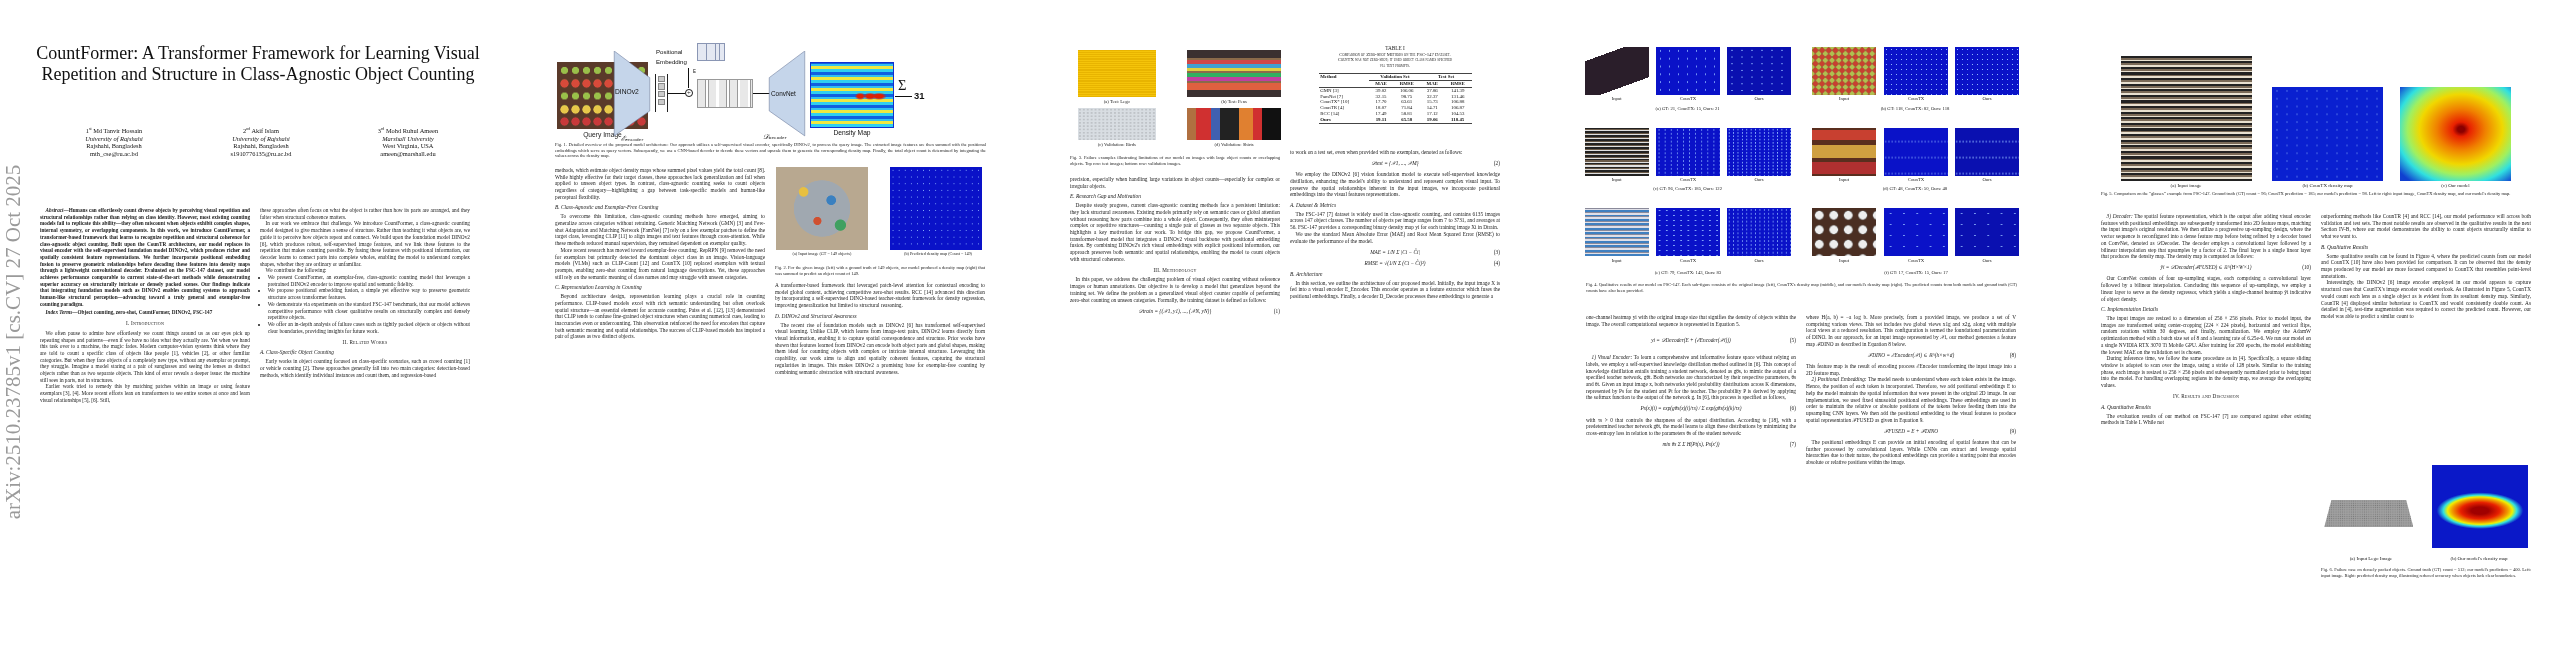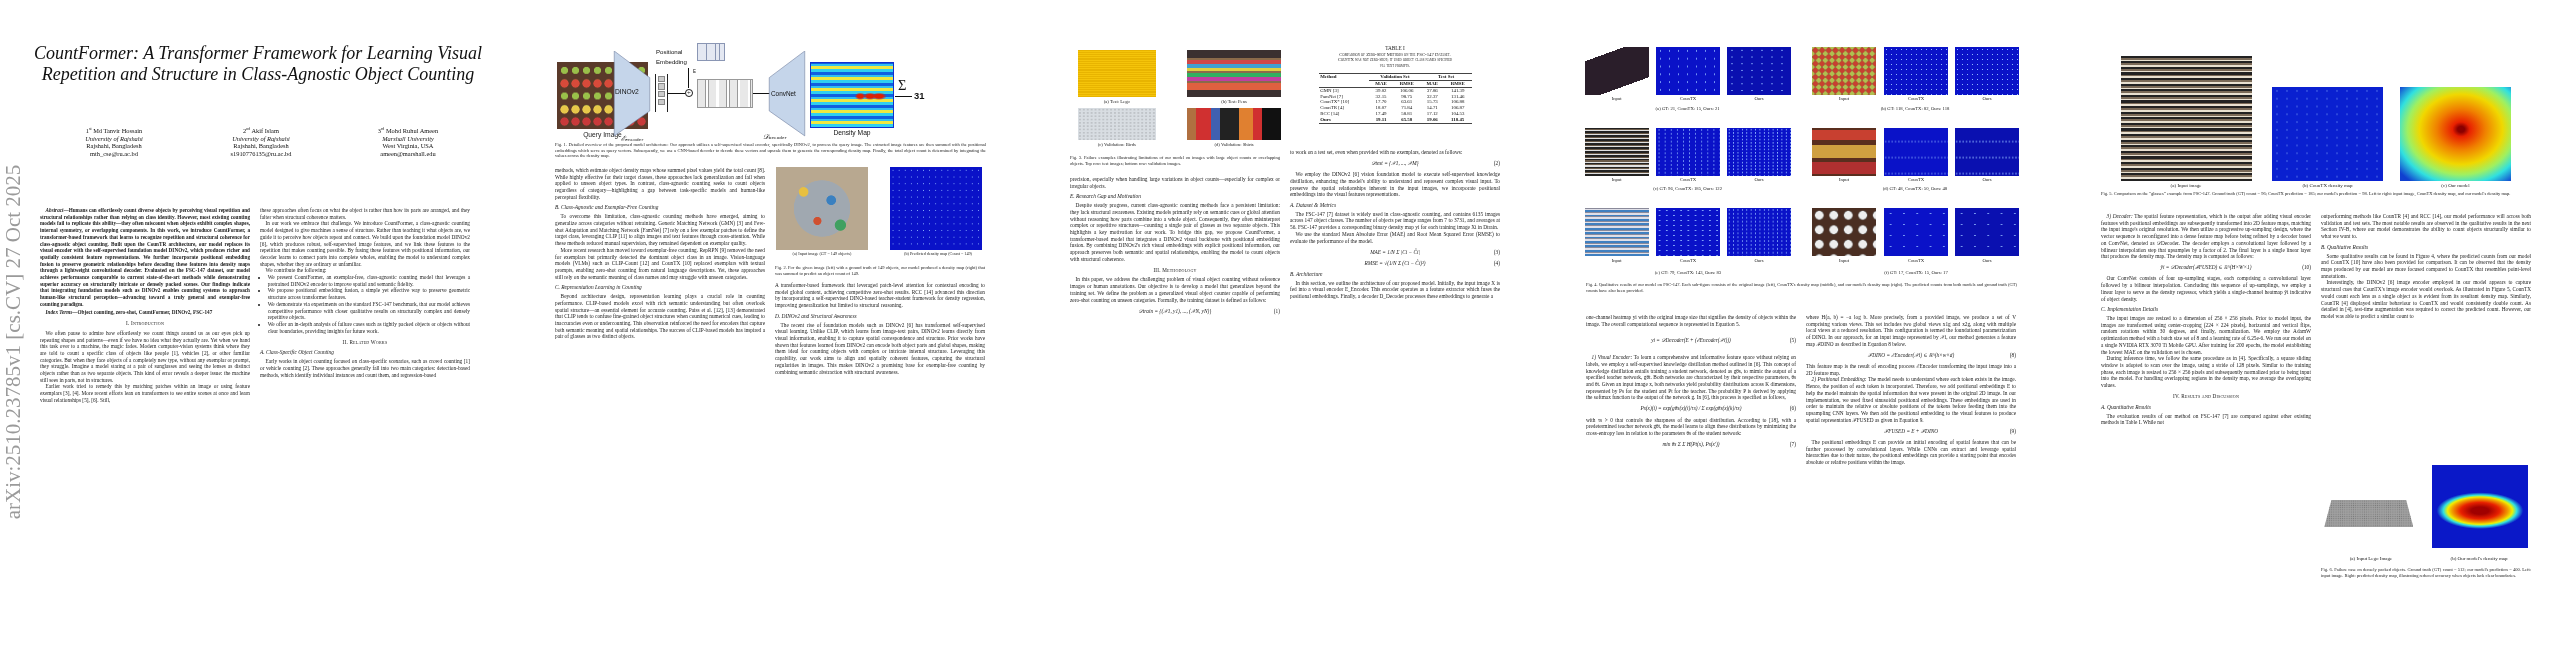--- a/index.html
+++ b/index.html
@@ -12,21 +12,21 @@
   .sec { text-align: center; font-size: 5.2px; margin: 4.4px 0 2.8px; letter-spacing: 0.2px; }
   .subsec { font-style: italic; margin: 3.9px 0 2.2px; font-size: 5.4px; }
   .bold { font-weight: bold; }
   .it { font-style: italic; }
   .eq { text-align: center; font-style: italic; margin: 4.4px 0; position: relative; }
   .eq .num { position: absolute; right: 0; font-style: normal; }
   .caption { font-size: 4.5px; line-height: 5.6px; text-align: justify; color: #222; }
   .subcap { font-size: 4.7px; text-align: center; color: #222; }
   .arxiv { position: absolute; left: 2.2px; top: 175px; width: 22px; height: 333px; }
   .arxiv span { position: absolute; left: 50%; top: 50%; transform: translate(-50%,-50%) rotate(-90deg); white-space: nowrap; font-size: 21px; color: #9a9a9a; font-family: "Liberation Serif", serif; }
-  .title { position: absolute; left: 33px; width: 450px; top: 43px; text-align: center; font-size: 18px; line-height: 21px; color: #111; font-style: italic; }
+  .title { position: absolute; left: 33px; width: 450px; top: 43px; text-align: center; font-size: 18px; line-height: 21px; color: #111; }
   .authors { position: absolute; top: 126px; left: 50px; width: 422px; display: flex; justify-content: space-between; }
   .author { text-align: center; font-size: 6.4px; line-height: 7.5px; width: 128px; }
   .author sup { font-size: 3.9px; }
   .img { position: absolute; overflow: hidden; }
   .blue { background: #0a12c8; }
   .dots { background-image: radial-gradient(circle, #8fb6ff 0.4px, transparent 0.8px); }
   table.res { border-collapse: collapse; font-size: 4.9px; width: 100%; }
   table.res th, table.res td { padding: 0 1.7px; text-align: left; line-height: 5.8px; }
   table.res td.n { text-align: center; }
   .topline { border-top: 0.7px solid #444; }

